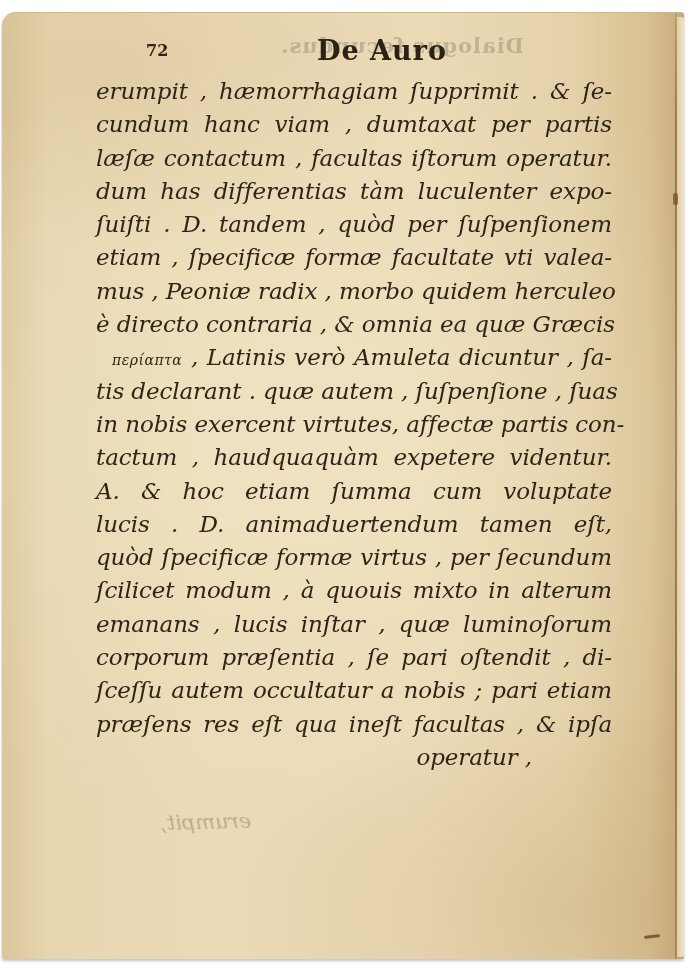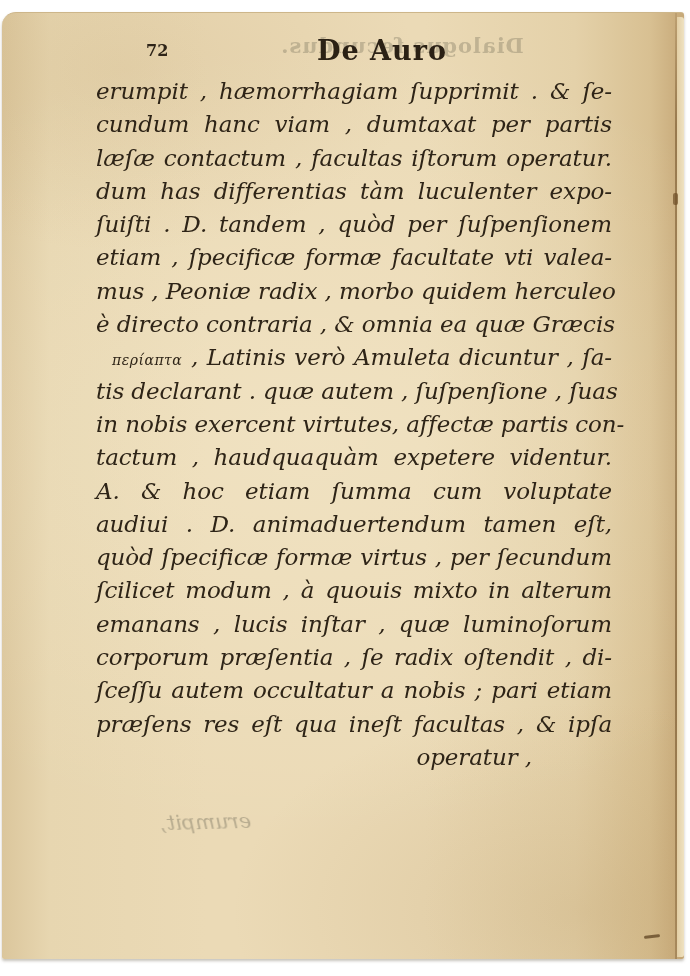--- a/index.html
+++ b/index.html
@@ -63,25 +63,25 @@
     <div class="line">etiam , ſpecificæ formæ facultate vti valea-</div>
     <div class="line">mus , Peoniæ radix , morbo quidem herculeo</div>
     <div class="line">è directo contraria , &amp; omnia ea quæ Græcis</div>
     <div class="line">
       <span class="greek">περίαπτα</span><span> ,  Latinis verò Amuleta dicuntur , ſa-</span>
     </div>
     <div class="line">tis declarant . quæ autem , ſuſpenſione , ſuas</div>
     <div class="line">in nobis exercent virtutes, affectæ partis con-</div>
     <div class="line">tactum , haudquaquàm expetere videntur.</div>
     <div class="line">A.  &amp; hoc etiam ſumma cum voluptate</div>
-    <div class="line">audiui .  D.  animaduertendum tamen eſt,</div>
+    <div class="line">lucis .  D.  animaduertendum tamen eſt,</div>
     <div class="line">quòd ſpecificæ formæ virtus , per ſecundum</div>
     <div class="line">ſcilicet modum , à quouis mixto in alterum</div>
     <div class="line">emanans , lucis inſtar , quæ luminoſorum</div>
-    <div class="line">corporum præſentia , ſe radix oſtendit , di-</div>
+    <div class="line">corporum præſentia , ſe pari oſtendit , di-</div>
     <div class="line">ſceſſu autem occultatur a nobis ; pari etiam</div>
     <div class="line">præſens res eſt qua ineſt facultas , &amp; ipſa</div>
     <div class="line final-line">operatur ,</div>
   </div>
 
   <span class="bleed-bottom">erumpit,</span>
 
   <div class="edge-sliver"></div>
   <div class="edge-line"></div>
   <div class="edge-notch"></div>

